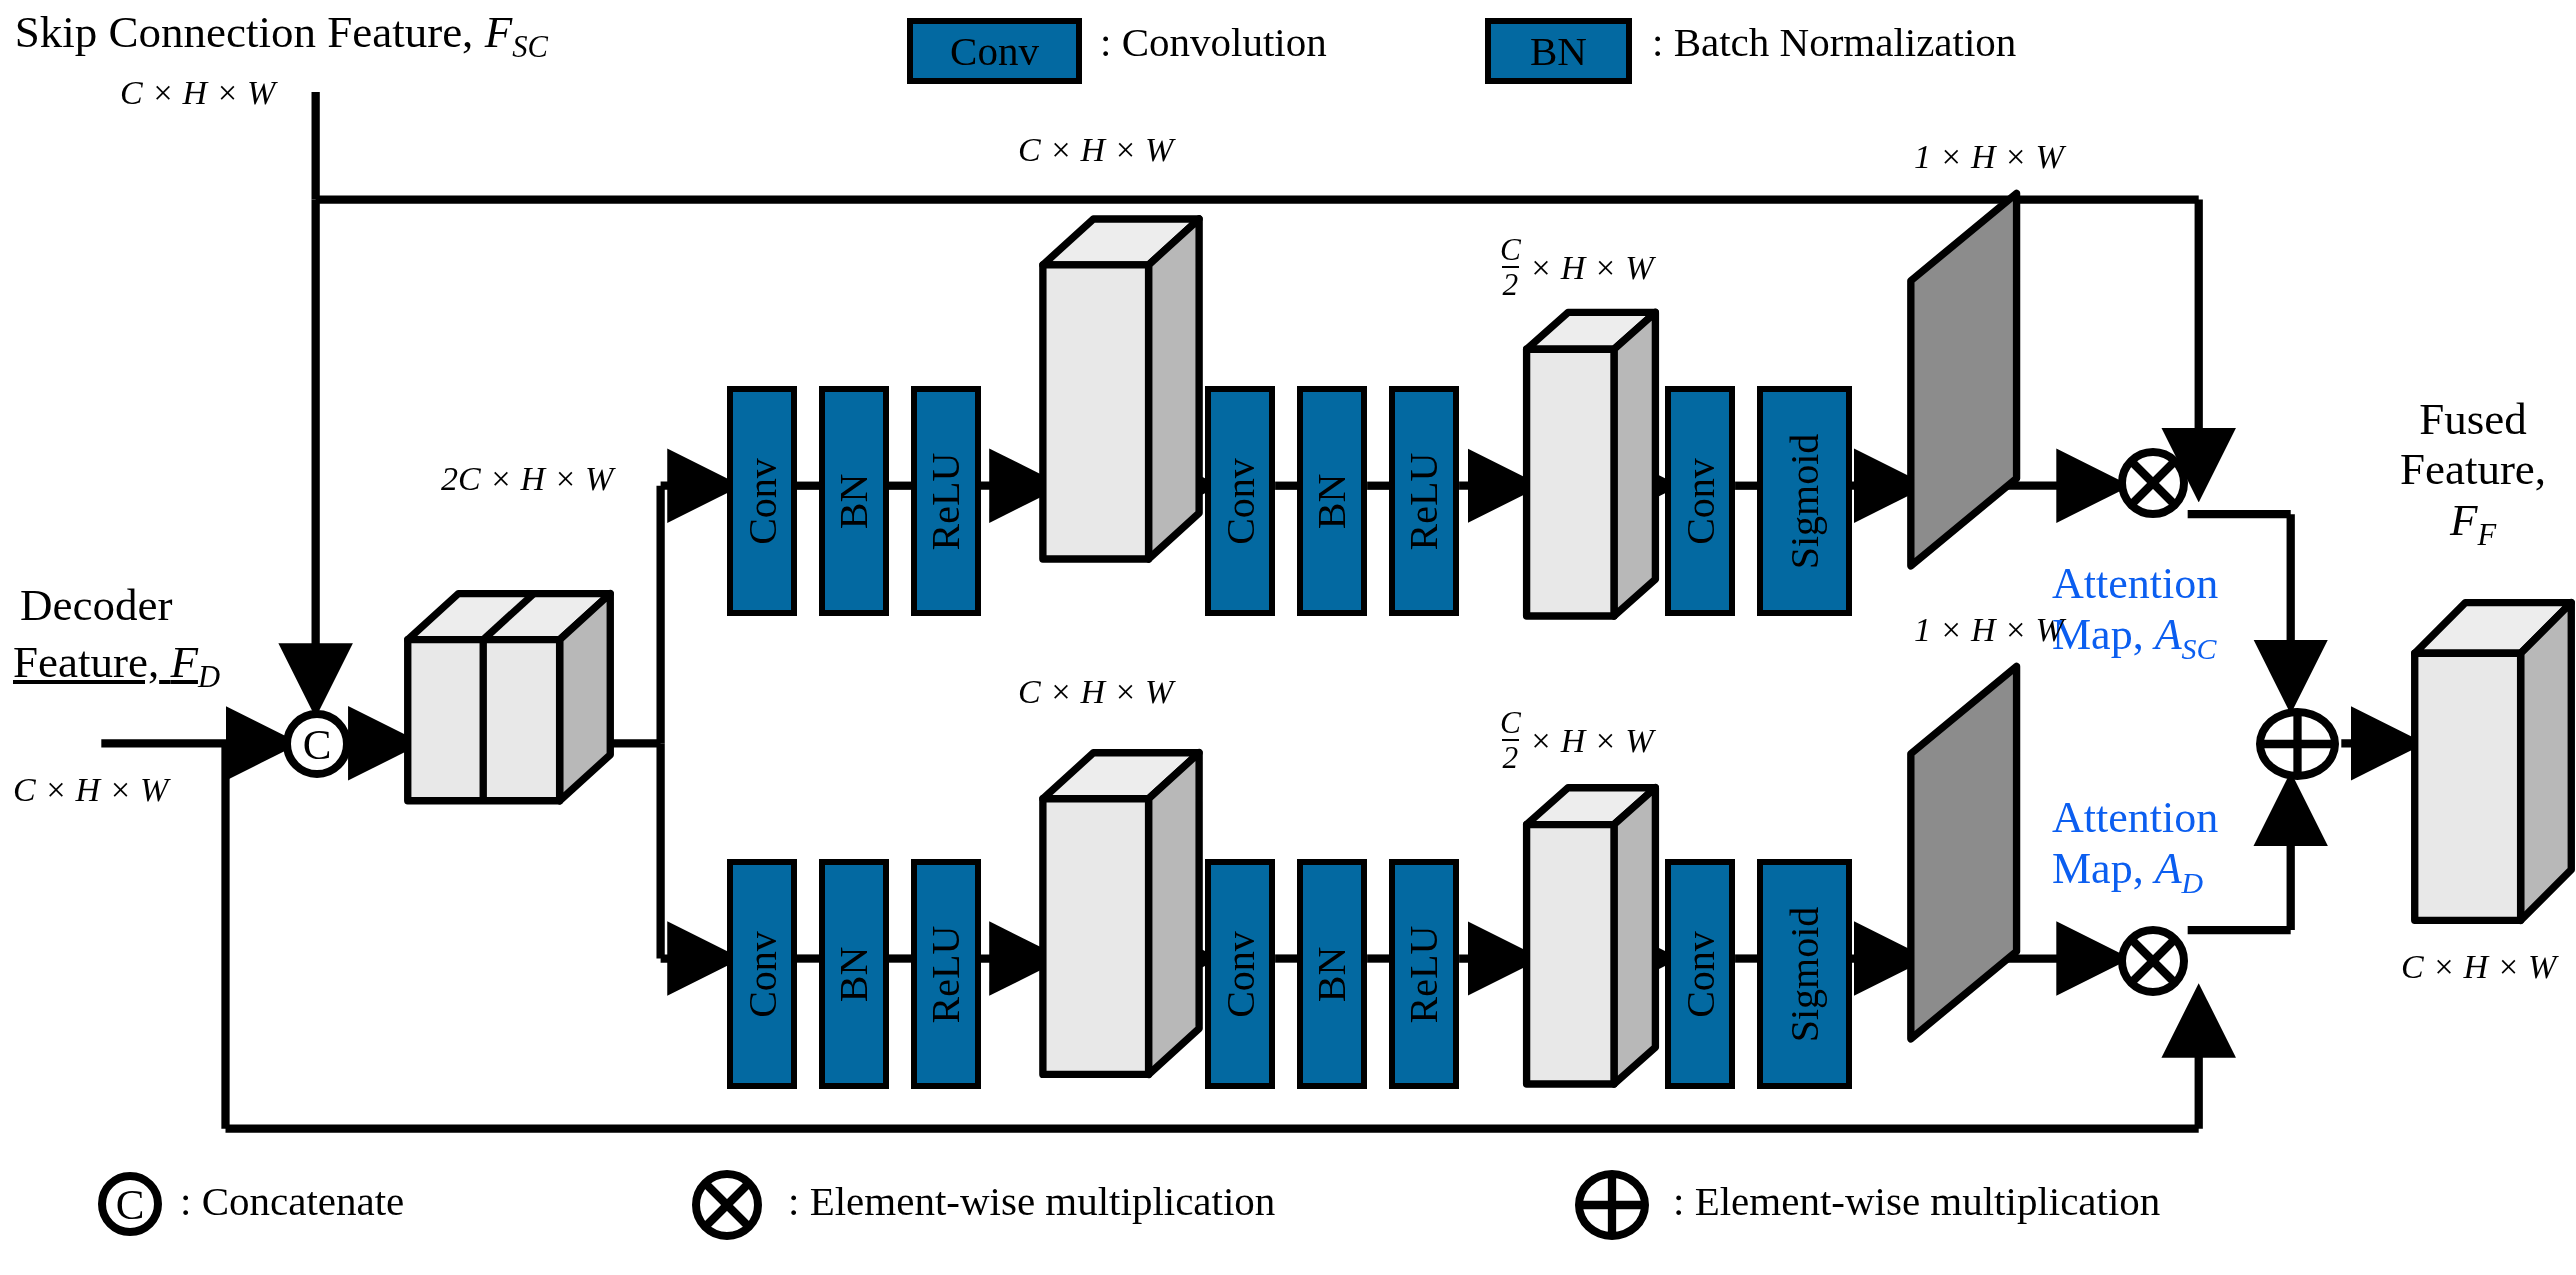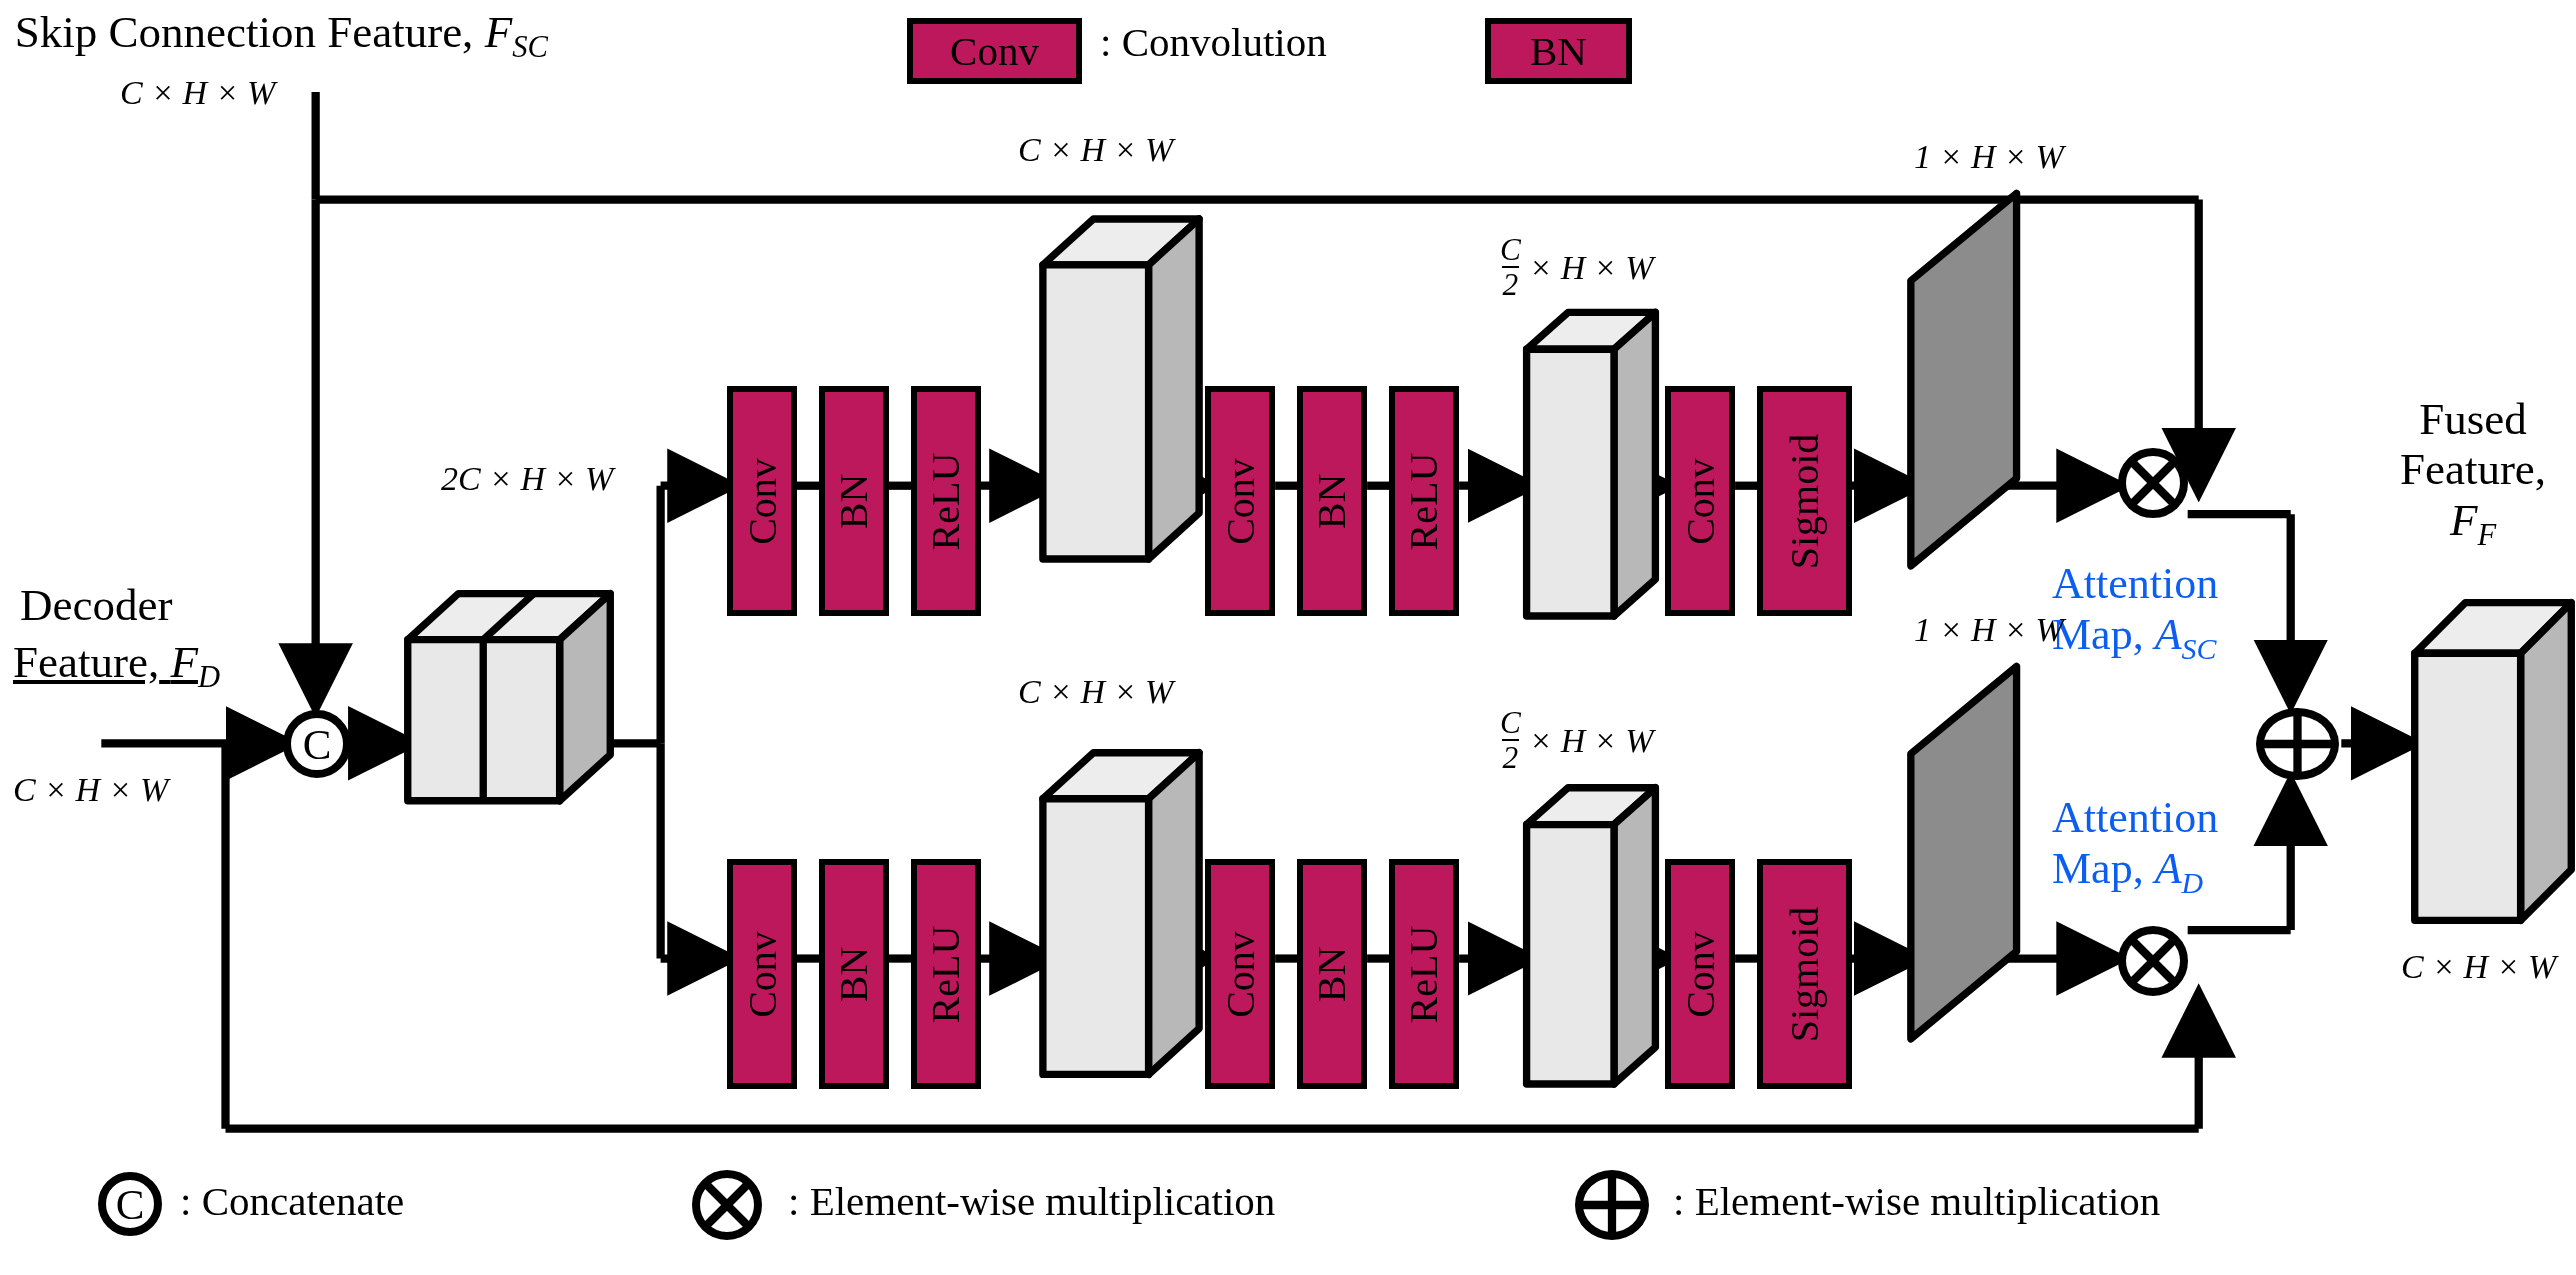--- a/index.html
+++ b/index.html
@@ -18,21 +18,21 @@
   .sub{font-size:0.68em;vertical-align:-0.32em;font-style:italic;}
 
   
   .frac{display:inline-block;vertical-align:-0.42em;text-align:center;font-style:italic;
         line-height:1.0;position:relative;top:1.8px;}
   .frac .num{display:block;font-size:0.92em;}
   .frac .bar{display:block;border-top:2.8px solid #000;margin:0.9px 1.8px;}
   .frac .den{display:block;font-size:0.92em;}
 
   
-  .blk{position:absolute;background:#be185d;border:6.4px solid #000;box-sizing:border-box;
+  .blk{position:absolute;background:#0369a1;border:6.4px solid #000;box-sizing:border-box;
        display:flex;align-items:center;justify-content:center;}
   .blk span{transform:rotate(-90deg);white-space:nowrap;font-size:40px;}
   .blk.legend span{transform:none;font-size:41px;}
 
   
   .tensor{position:absolute;}
 
   
   .node{position:absolute;border-radius:50%;border:8.3px solid #000;background:#fff;
         box-sizing:border-box;}
@@ -109,20 +109,24 @@
     <span>Conv</span>
   </div>
   <div class="lbl t-leg" style="left:1100px;top:20px;">
     <span>:</span>
     <span>Convolution</span>
   </div>
 
   <div class="blk legend" style="left:1485px;top:18.4px;width:147px;height:66px;">
     <span>BN</span>
   </div>
+  <div class="lbl t-leg" style="left:1652px;top:20px;">
+    <span>:</span>
+    <span>Batch Normalization</span>
+  </div>
 
   <div class="lbl t-title" style="left:14.7px;top:7.4px;">
     <span>Skip Connection Feature,</span>
     <span class="ital">F</span><span class="sub">SC</span>
   </div>
   <div class="lbl t-dim" style="left:120px;top:74px;">C × H × W</div>
 
   <div class="lbl t-title" style="left:20px;top:580px;text-align:right;">
     <span>Decoder</span>
   </div>

